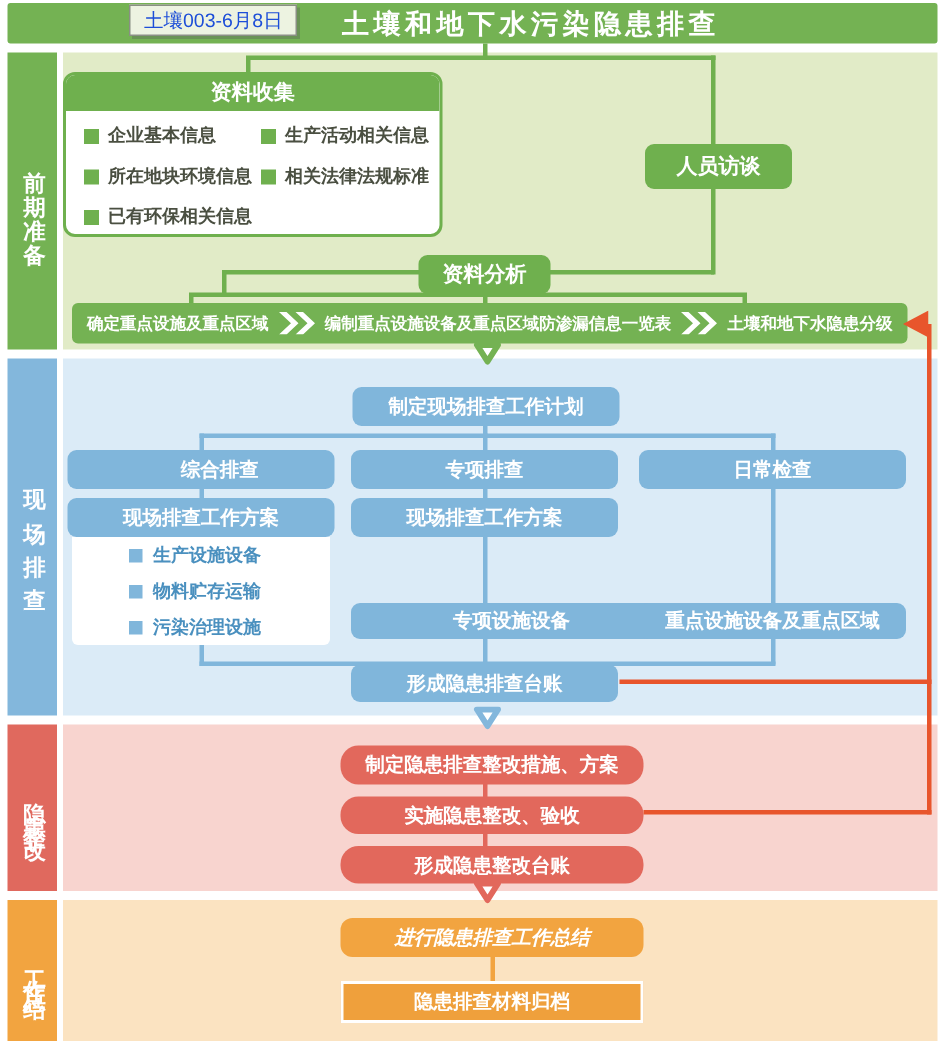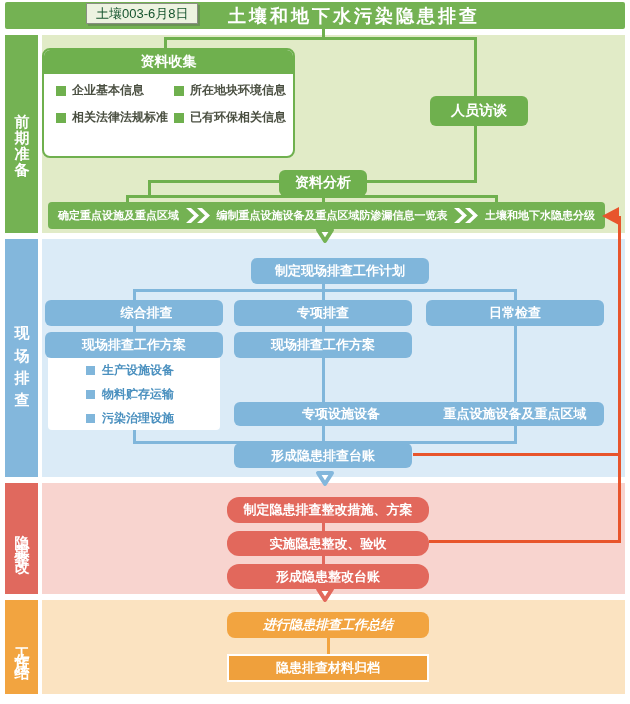--- a/index.html
+++ b/index.html
@@ -2,21 +2,21 @@
 <html><head>
 <meta charset="utf-8">
 <style>
   html,body{margin:0;padding:0;background:#fff;}
   body{font-family:"Liberation Sans","DejaVu Sans",sans-serif;}
   .canvas{position:relative;width:630px;height:704px;background:#fff;overflow:hidden;}
   .abs{position:absolute;box-sizing:border-box;}
   
   .header{left:5px;top:2px;width:620px;height:27px;background:#74b253;border-radius:2px;}
   .badge{left:86px;top:3px;height:21px;padding:0 9px;background:#edf3e1;border:1px solid #8a8f84;
-         box-shadow:2px 2px 0 rgba(90,90,90,.35);color:#14532d;font-size:13px;line-height:19px;}
+         box-shadow:2px 2px 0 rgba(90,90,90,.35);color:#1d4ed8;font-size:13px;line-height:19px;}
   .title{left:228px;top:4px;color:#fff;font-weight:bold;font-size:18px;letter-spacing:3px;}
   
   .side{left:5px;width:33px;color:#fff;font-weight:bold;font-size:15px;writing-mode:vertical-rl;
         text-orientation:upright;display:flex;align-items:center;justify-content:center;}
   
   .band{left:42px;width:583px;}
   
   .ln{position:absolute;}
   .g{background:#6fb04e;} .b{background:#80b6db;} .r{background:#e2685c;} .o{background:#f2a440;} .f{background:#e8552c;}
   
@@ -74,20 +74,24 @@
 
   <div class="abs collect">
     <div class="collect-h">资料收集</div>
     <div class="collect-body">
       <div class="li">
           <span class="sq"></span>
           <span>企业基本信息</span>
         </div>
       <div class="li">
           <span class="sq"></span>
+          <span>生产活动相关信息</span>
+        </div>
+      <div class="li">
+          <span class="sq"></span>
           <span>所在地块环境信息</span>
         </div>
       <div class="li">
           <span class="sq"></span>
           <span>相关法律法规标准</span>
         </div>
       <div class="li">
           <span class="sq"></span>
           <span>已有环保相关信息</span>
         </div>
@@ -118,21 +122,21 @@
   <div class="ln b" style="left:514px;top:289px;width:3px;height:13px"></div>
   <div class="ln b" style="left:133px;top:326px;width:3px;height:8px"></div>
   <div class="ln b" style="left:322px;top:326px;width:3px;height:8px"></div>
   <div class="ln b" style="left:514px;top:326px;width:3px;height:78px"></div>
   <div class="ln b" style="left:322px;top:358px;width:3px;height:46px"></div>
   <div class="ln b" style="left:133px;top:430px;width:3px;height:14px"></div>
   <div class="ln b" style="left:133px;top:441px;width:384px;height:3px"></div>
   <div class="ln b" style="left:322px;top:426px;width:3px;height:18px"></div>
   <div class="ln b" style="left:514px;top:426px;width:3px;height:17px"></div>
 
-  <div class="abs fb bbox" style="left:251px;top:258px;width:178px;height:26px;">制定现场排查工作计划</div>
+  <div class="abs fb bbox" style="left:235px;top:258px;width:178px;height:26px;">制定现场排查工作计划</div>
   <div class="abs fb bbox" style="left:45px;top:300px;width:178px;height:26px;padding-left:25px;">综合排查</div>
   <div class="abs fb bbox" style="left:234px;top:300px;width:178px;height:26px;">专项排查</div>
   <div class="abs fb bbox" style="left:426px;top:300px;width:178px;height:26px;">日常检查</div>
   <div class="abs fb bbox" style="left:45px;top:332px;width:178px;height:26px;">现场排查工作方案</div>
   <div class="abs fb bbox" style="left:234px;top:332px;width:178px;height:26px;">现场排查工作方案</div>
 
   <div class="abs scheme-body">
     <div class="sli">
         <span class="sq"></span>
         <span>生产设施设备</span>

